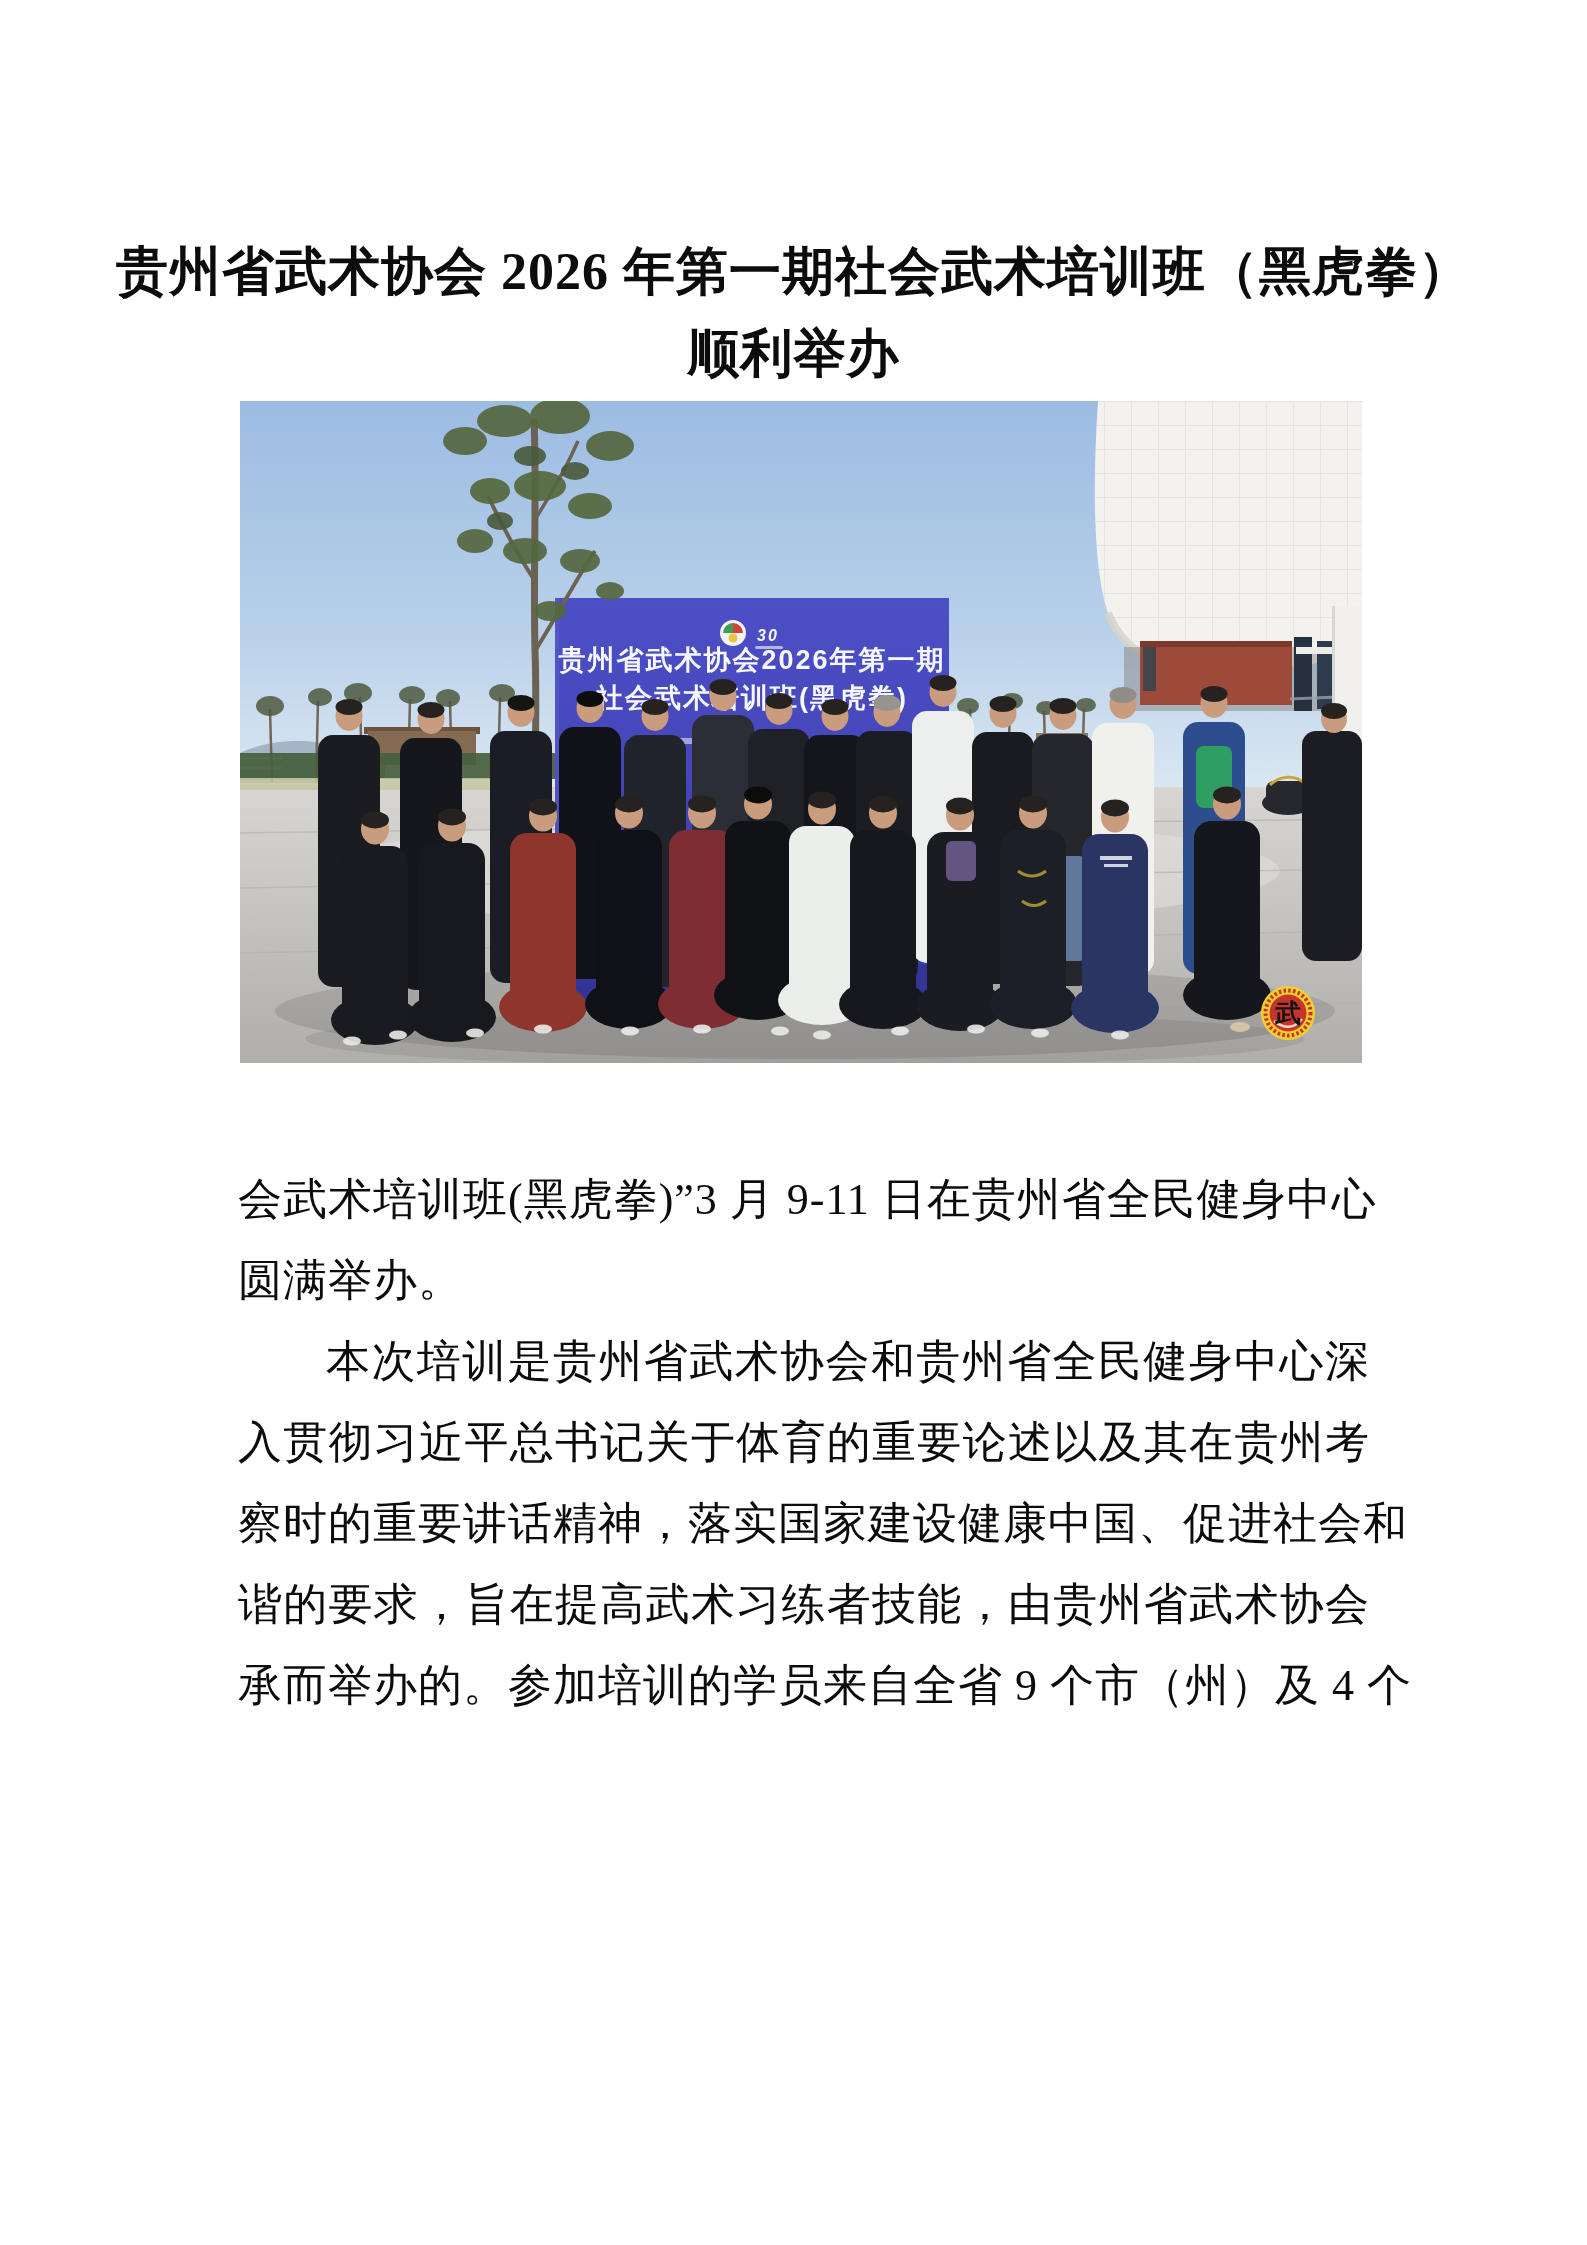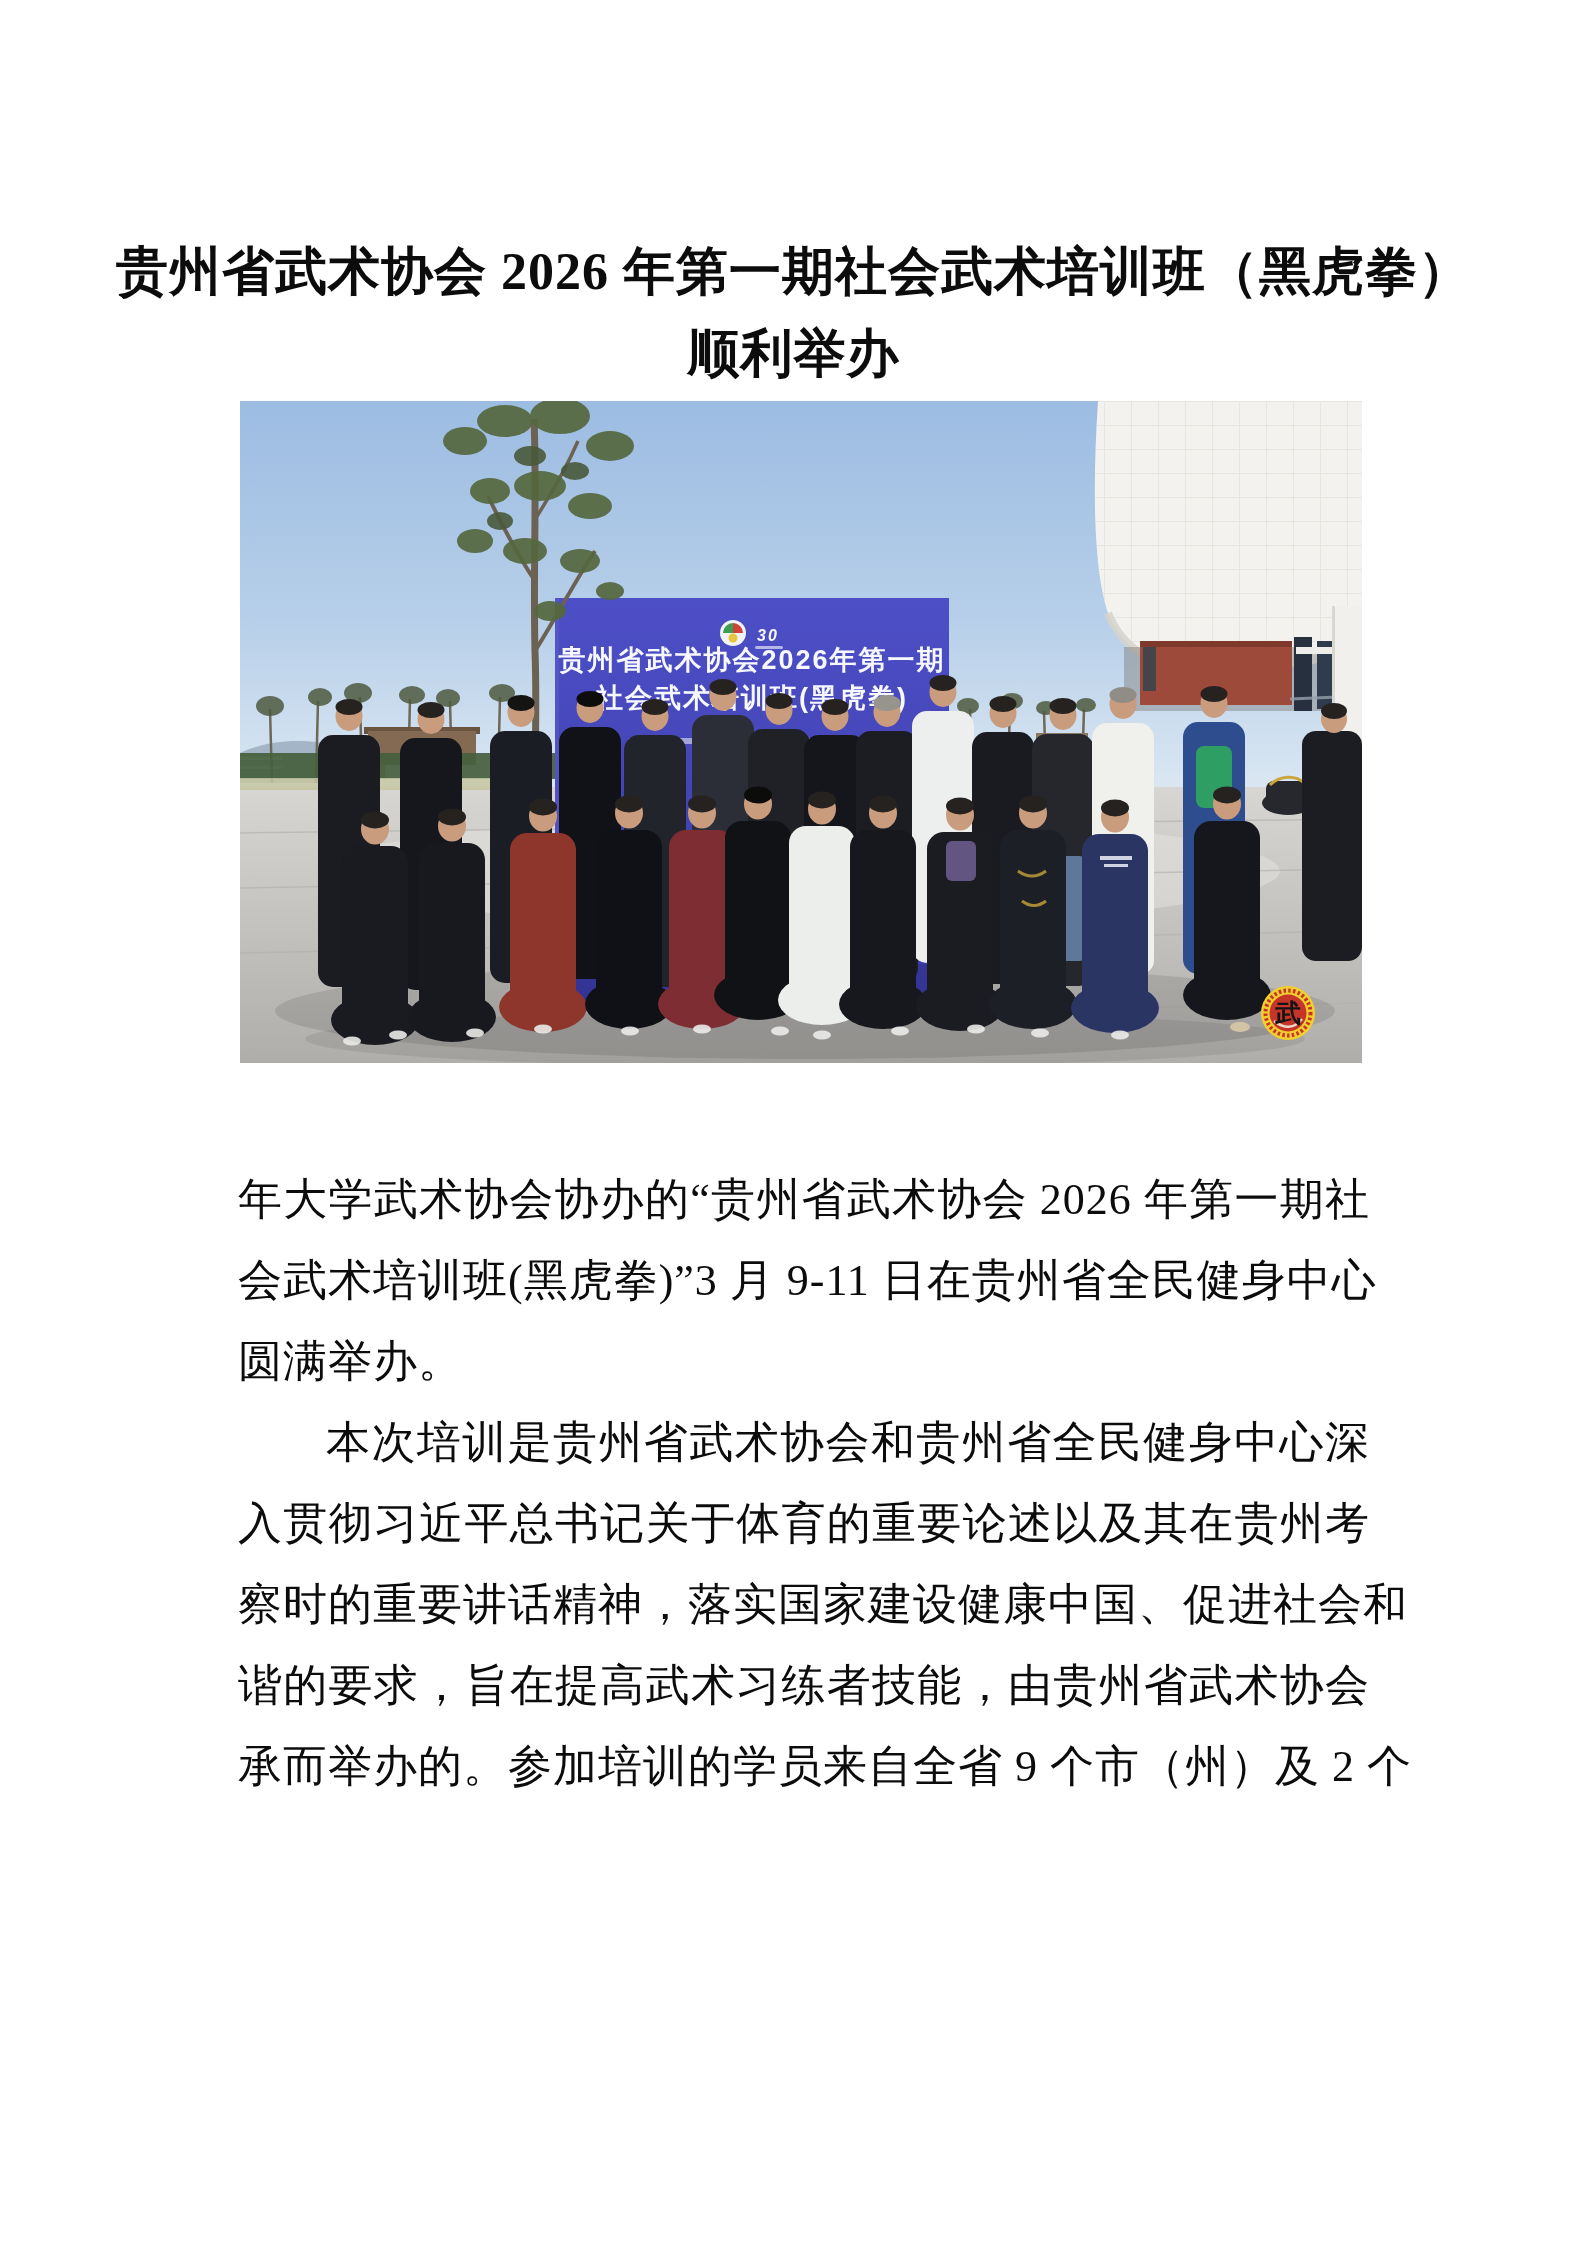--- a/index.html
+++ b/index.html
@@ -282,23 +282,22 @@
         <circle r="27" fill="#f2cf2f"></circle>
         <circle r="22.5" fill="none" stroke="#c53529" stroke-width="4" stroke-dasharray="2.5,2.3"></circle>
         <circle r="18.5" fill="#c53529"></circle>
         <path d="M-14,8 C-4,16 6,16 14,6" stroke="#f0ead8" stroke-width="2.5" fill="none" opacity="0.9"></path>
         <text class="badge-char" y="9" text-anchor="middle" font-size="26">武</text>
       </g>
     </svg>
   </figure>
 
   <div class="bodytext">
-    <div class="line">年大学武术协会协办的“贵州省武术协会 2026 年第一期社</div>
     <div class="line">会武术培训班(黑虎拳)”3 月 9-11 日在贵州省全民健身中心</div>
     <div class="line short">圆满举办。</div>
     <div class="line indent">本次培训是贵州省武术协会和贵州省全民健身中心深</div>
     <div class="line">入贯彻习近平总书记关于体育的重要论述以及其在贵州考</div>
     <div class="line">察时的重要讲话精神，落实国家建设健康中国、促进社会和</div>
     <div class="line">谐的要求，旨在提高武术习练者技能，由贵州省武术协会</div>
-    <div class="line">承而举办的。参加培训的学员来自全省 9 个市（州）及 2 个</div>
+    <div class="line">承而举办的。参加培训的学员来自全省 9 个市（州）及 4 个</div>
   </div>
 
 </div>
 
 </body></html>

